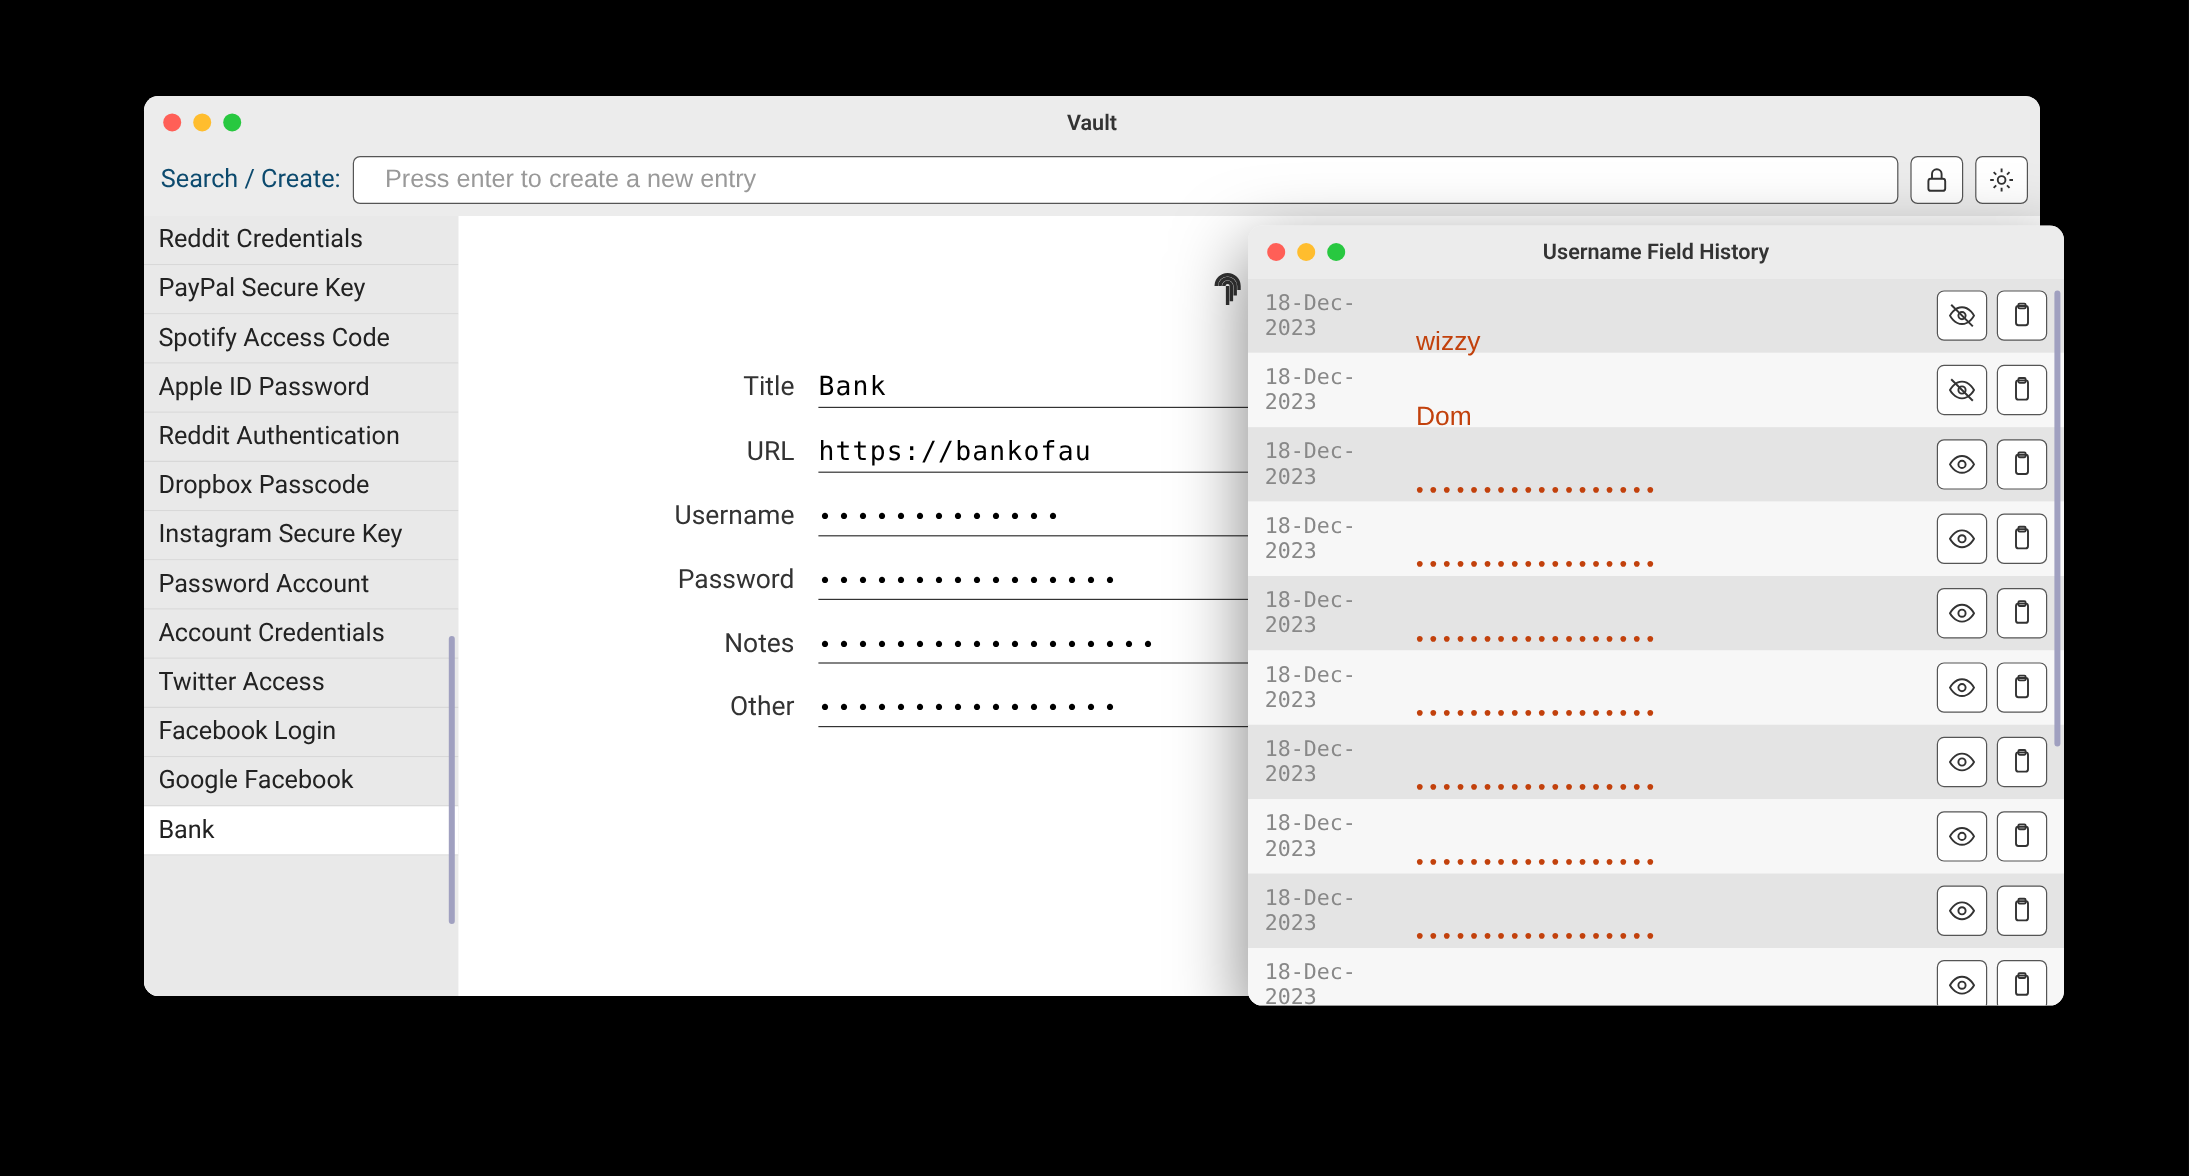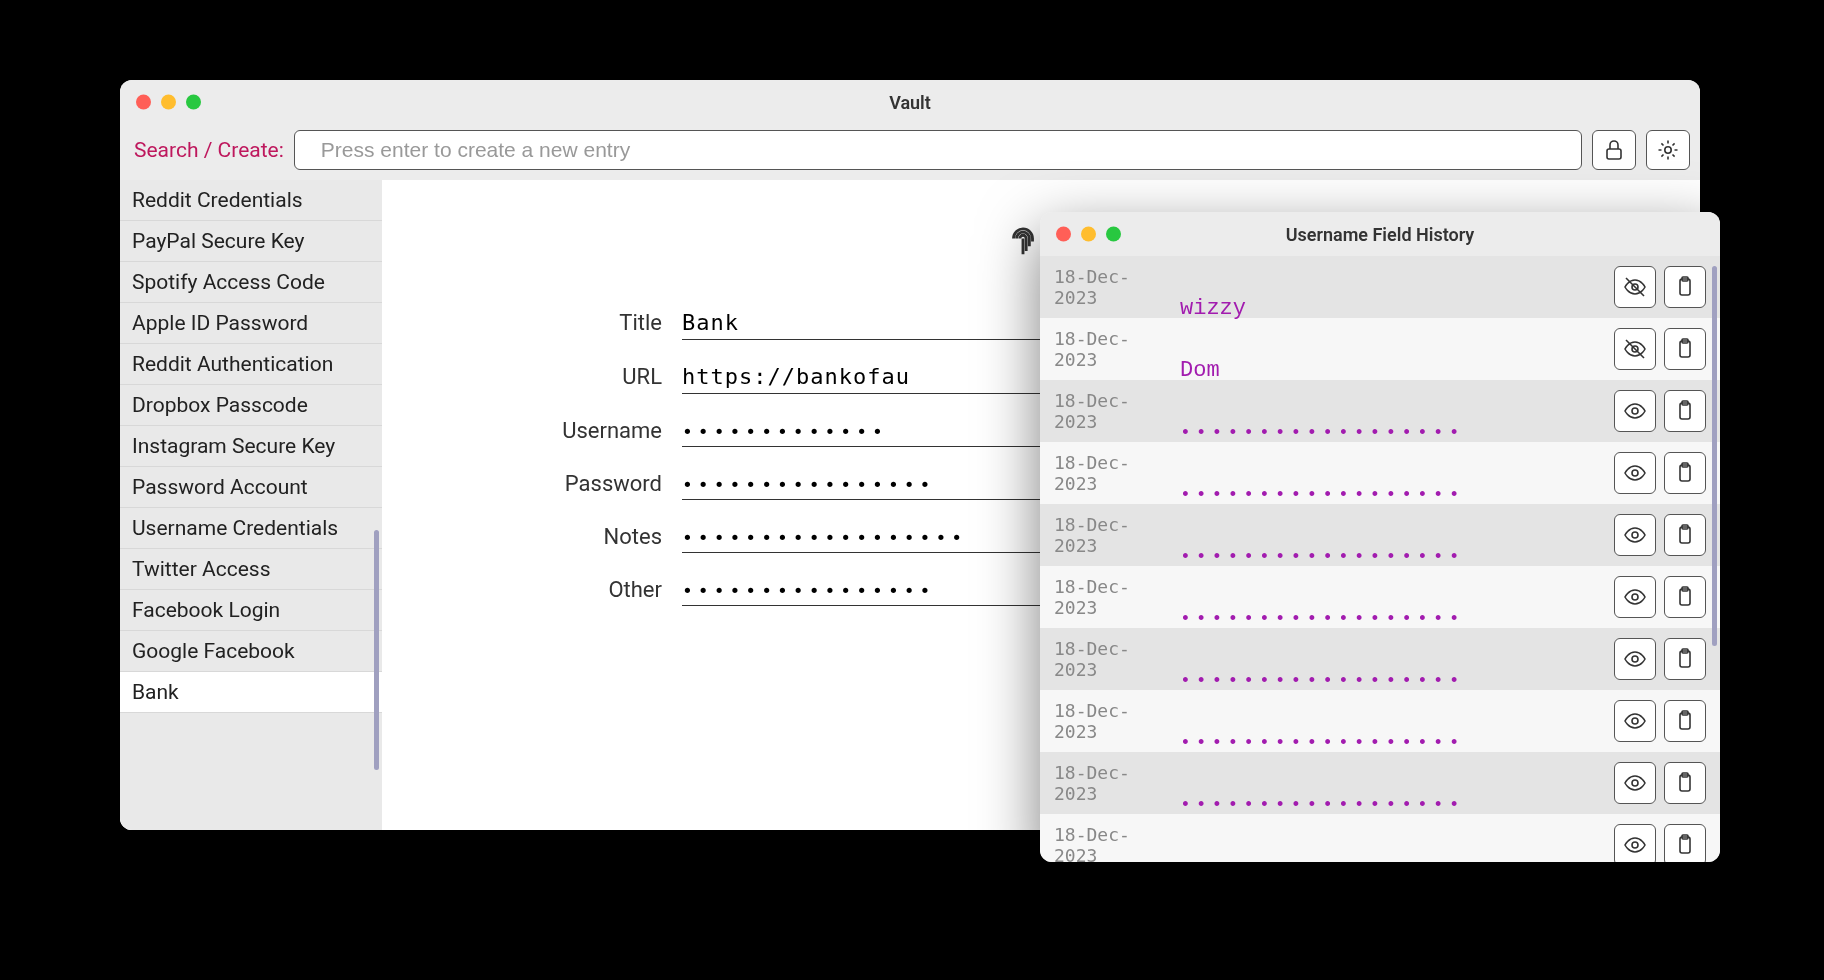--- a/index.html
+++ b/index.html
@@ -55,21 +55,21 @@
     color: #333;
   }
   .toolbar {
     display: flex;
     align-items: center;
     padding: 6px 10px 10px 14px;
     gap: 10px;
   }
   .toolbar-label {
     font-size: 21px;
-    color: #be185d;
+    color: #0c4a6e;
   }
   .search-input {
     flex: 1;
     height: 38px;
     border: 1.5px solid #555;
     border-radius: 6px;
     padding: 0 26px;
     font-size: 21px;
     color: #333;
     background: #fff;
@@ -174,21 +174,21 @@
     letter-spacing: 1px;
   }
   .field-value.masked {
     letter-spacing: 5px;
     font-size: 18px;
   }
 
   
   .popup-window {
     left: 1040px;
-    top: 212px;
+    top: 188px;
     width: 680px;
     height: 650px;
     background: #f4f4f4;
     z-index: 10;
   }
   .popup-body {
     height: calc(100% - 44px);
     overflow: hidden;
     position: relative;
   }
@@ -216,23 +216,23 @@
     background: #f7f7f7;
   }
   .history-date {
     font-size: 18px;
     color: #888;
     width: 110px;
     font-family: ui-monospace, "SF Mono", Menlo, monospace;
   }
   .history-value {
     flex: 1;
-    font-family: Liberation Mono, monospace;
+    font-family: Liberation Sans, sans-serif;
     font-size: 22px;
-    color: #a21caf;
+    color: #c2410c;
     white-space: nowrap;
     overflow: hidden;
     margin-top: 43px;
   }
   .history-value.masked {
     letter-spacing: 5px;
     font-size: 18px;
   }
   .history-actions {
     display: flex;
@@ -320,21 +320,21 @@
   <div class="body-area">
     <div class="sidebar" id="sidebar">
         <div class="sidebar-item">Reddit Credentials</div>
         <div class="sidebar-item">PayPal Secure Key</div>
         <div class="sidebar-item">Spotify Access Code</div>
         <div class="sidebar-item">Apple ID Password</div>
         <div class="sidebar-item">Reddit Authentication</div>
         <div class="sidebar-item">Dropbox Passcode</div>
         <div class="sidebar-item">Instagram Secure Key</div>
         <div class="sidebar-item">Password Account</div>
-        <div class="sidebar-item">Username Credentials</div>
+        <div class="sidebar-item">Account Credentials</div>
         <div class="sidebar-item">Twitter Access</div>
         <div class="sidebar-item">Facebook Login</div>
         <div class="sidebar-item">Google Facebook</div>
         <div class="sidebar-item selected">Bank</div>
       </div>
     <div class="detail">
       <div class="detail-header">
         <svg viewBox="0 0 24 24">
             <use href="#i-finger"></use>
           </svg>

